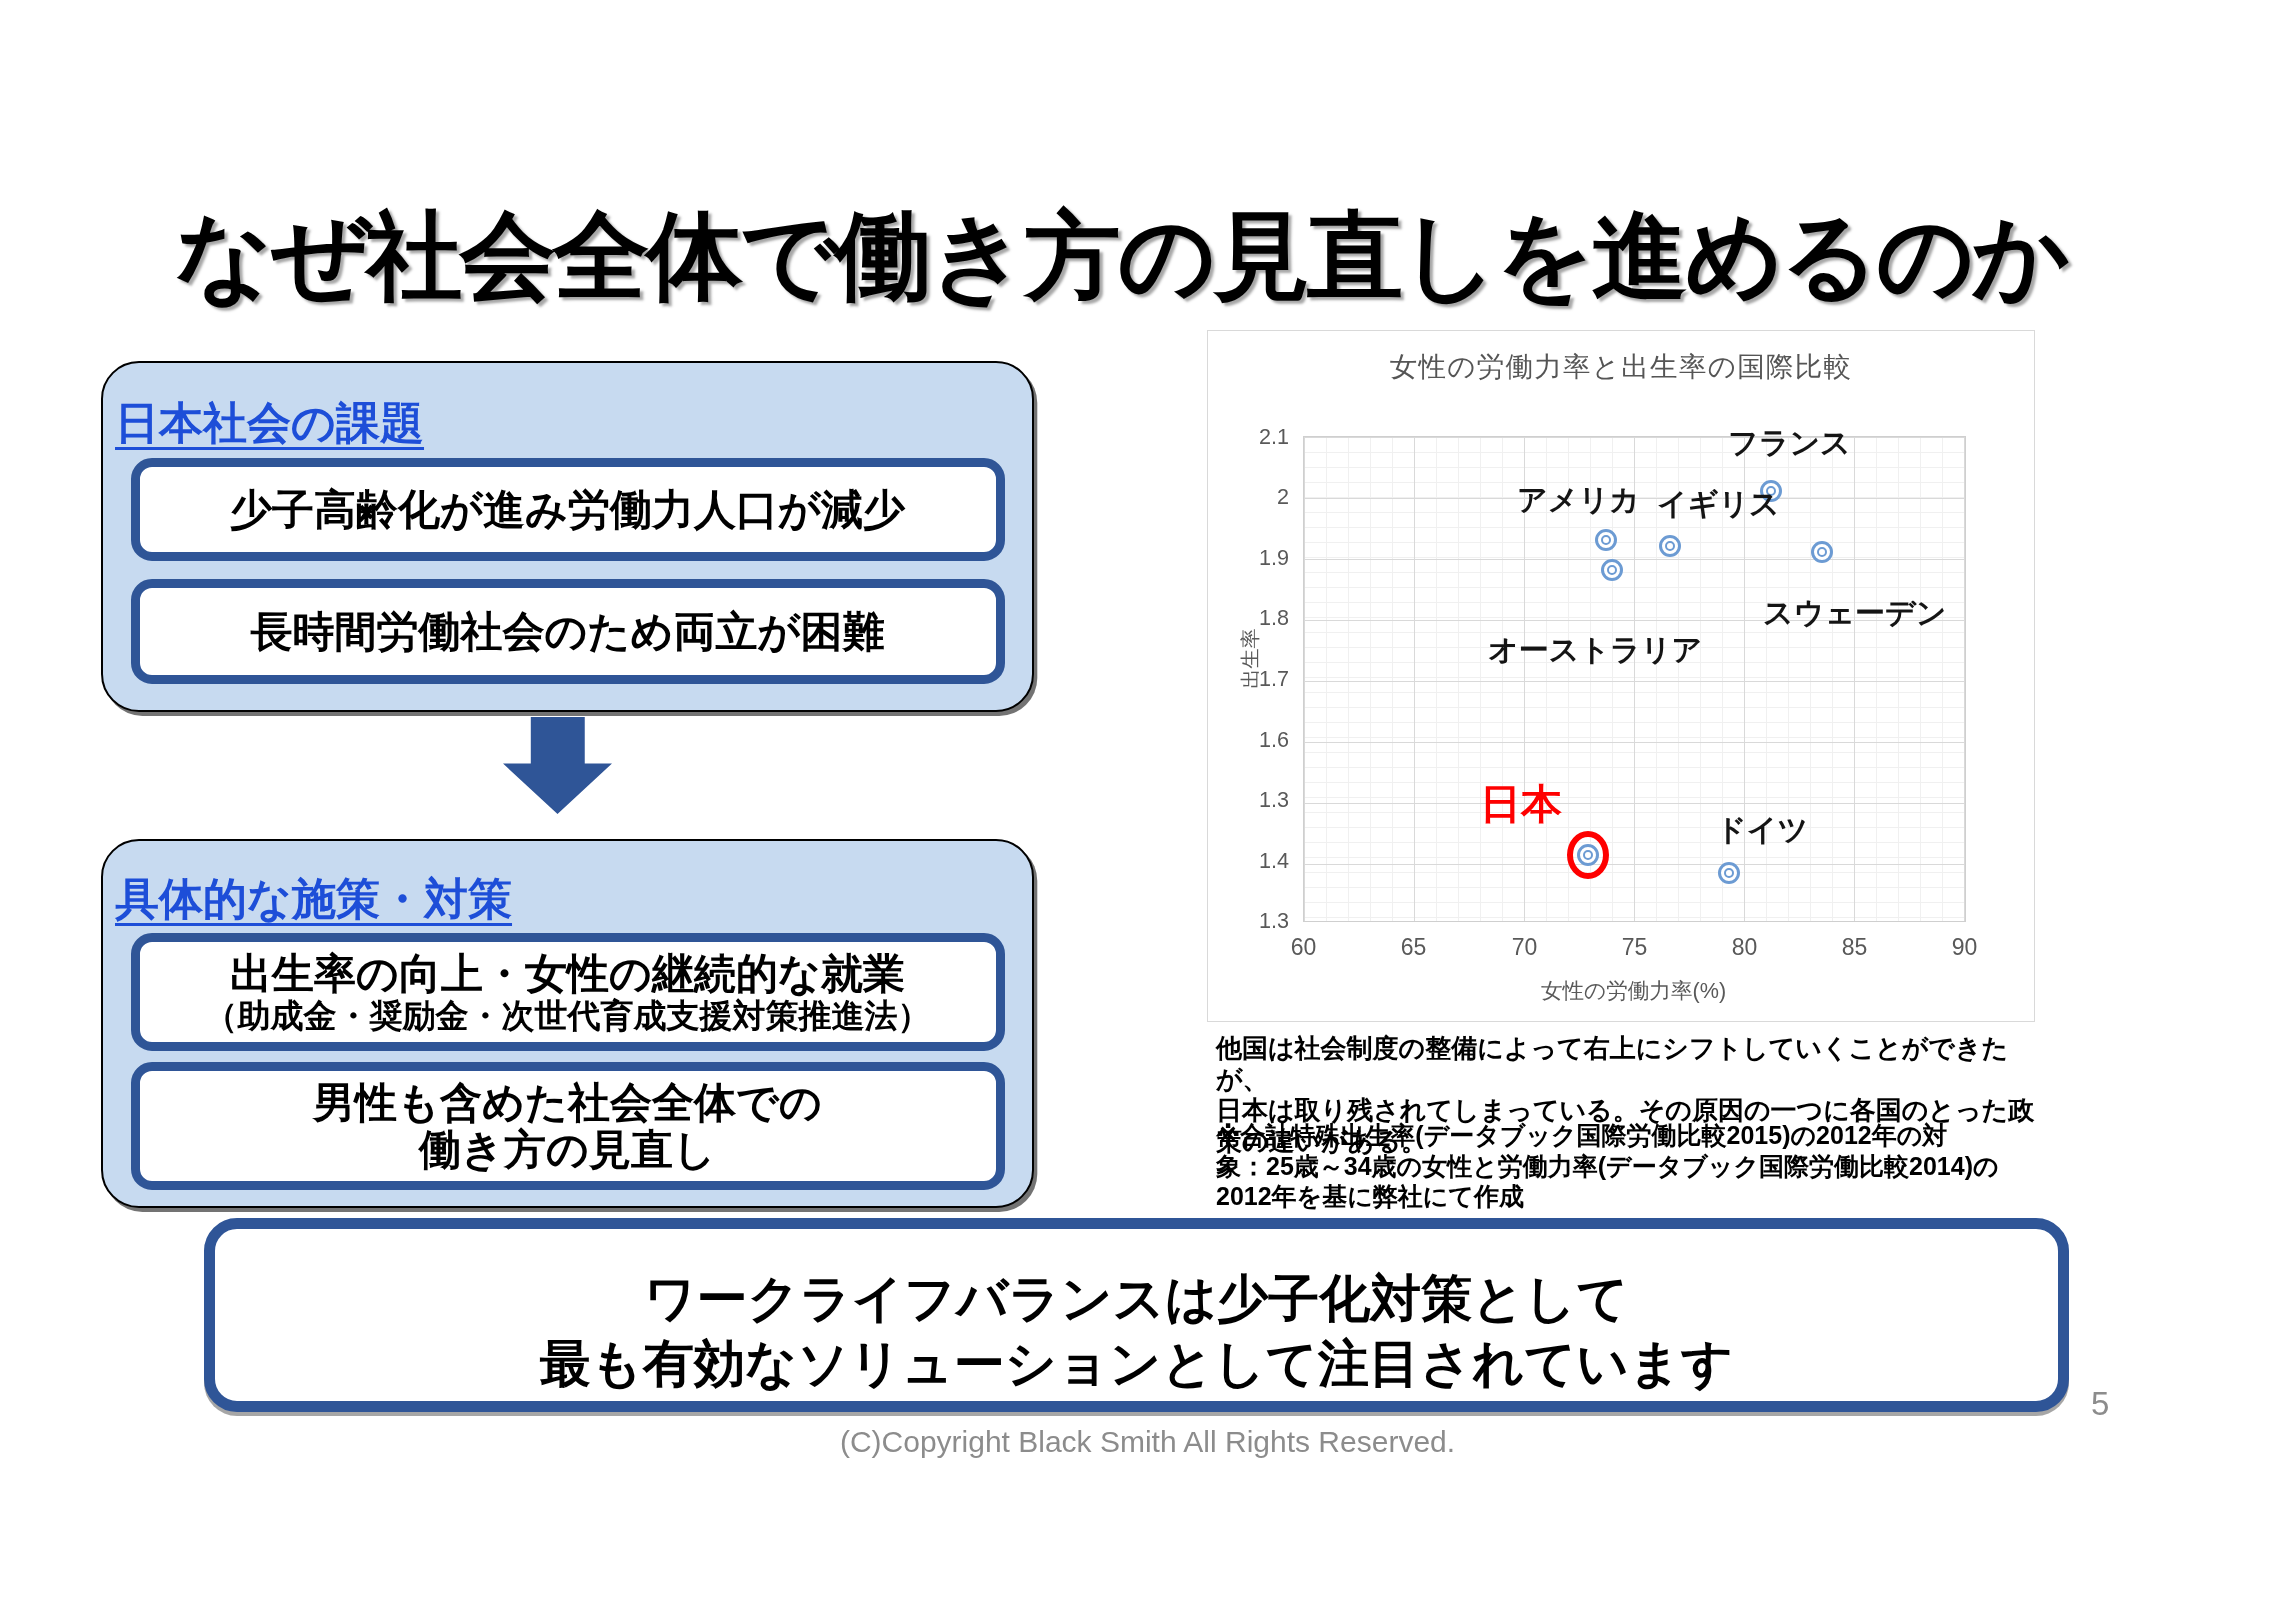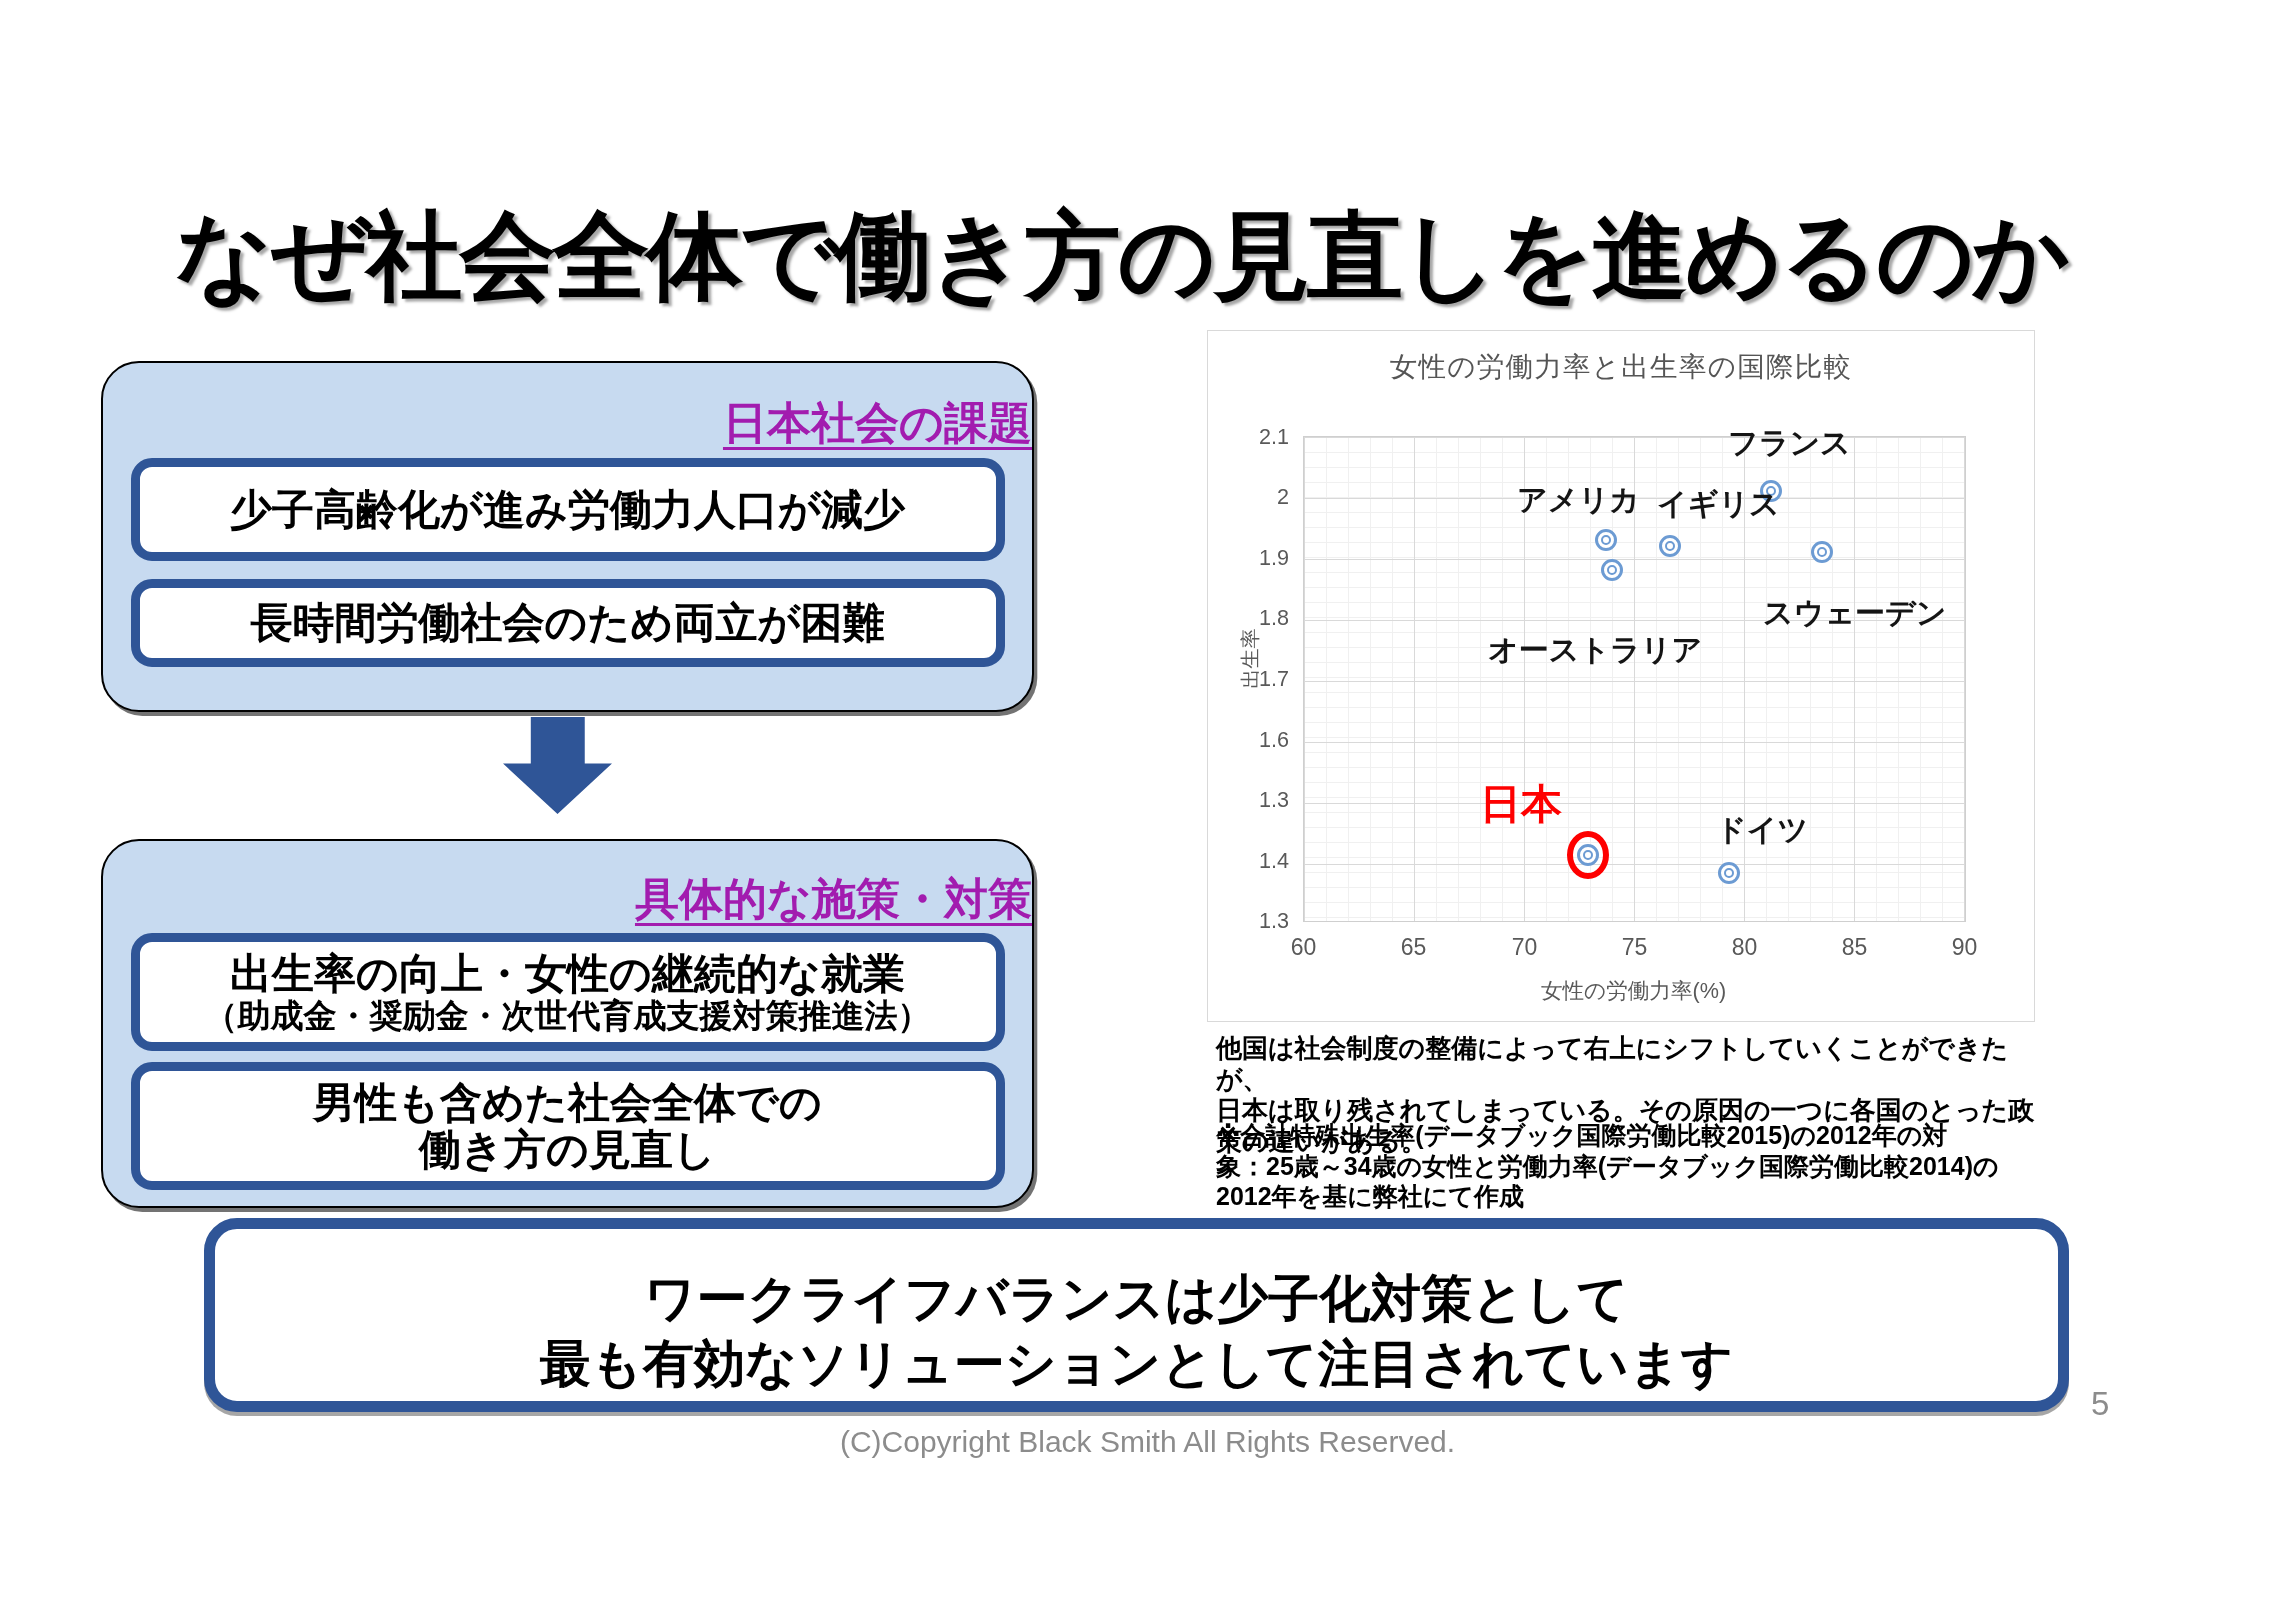--- a/index.html
+++ b/index.html
@@ -14,36 +14,36 @@
     text-shadow:3.3px 3.3px 2.6px rgba(0,0,0,0.35);white-space:nowrap;
   }
   
   .group-box{
     position:absolute;left:101px;width:929px;background:#c7daf0;
     border:2.6px solid #000;border-radius:38px;box-shadow:3.3px 3.9px 0 rgba(0,0,0,0.55);
   }
   #problem-box{top:361px;height:347px;}
   #solution-box{top:839px;height:365px;}
   .group-heading{
-    position:absolute;left:0;width:100%;text-align:right;
-    font-size:44px;font-weight:700;color:#a21caf;
+    position:absolute;left:12px;width:100%;text-align:left;
+    font-size:44px;font-weight:700;color:#1d4ed8;
     text-decoration:underline;text-decoration-thickness:3.3px;text-underline-offset:9.2px;
   }
   #problem-box .group-heading{top:31px;}
   #solution-box .group-heading{top:29px;}
   .white-item{
     position:absolute;left:27.5px;width:874px;background:#ffffff;
     border:9.8px solid #2f5597;border-radius:21px;box-sizing:border-box;
     display:flex;flex-direction:column;align-items:center;justify-content:center;
     text-align:center;
   }
   .white-item .l1{font-size:42px;font-weight:700;line-height:1.12;white-space:nowrap;}
   .white-item .l2{font-size:33px;font-weight:700;line-height:1.15;white-space:nowrap;}
   #problem-item-1{top:95px;height:103px;}
-  #problem-item-2{top:216px;height:88px;}
+  #problem-item-2{top:216px;height:105px;}
   #solution-item-1{top:92px;height:118px;}
   #solution-item-2{top:221px;height:128px;}
   
   .down-arrow{
     position:absolute;left:503px;top:717px;width:109px;height:97px;background:#2f5597;
     clip-path:polygon(25.5% 0,75% 0,75% 48%,100% 48%,50% 100%,0 48%,25.5% 48%);
   }
   
   .chart-panel{
     position:absolute;left:1207px;top:330px;width:828px;height:692px;

